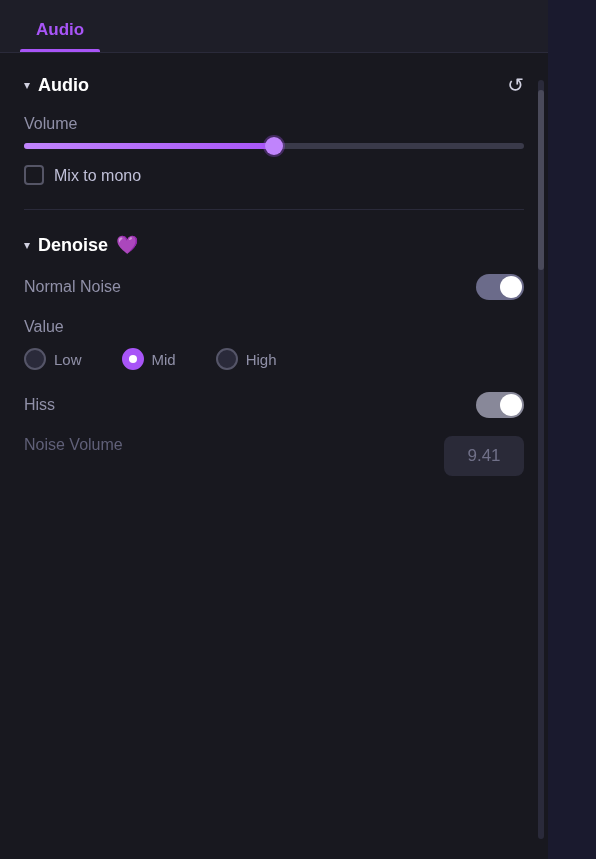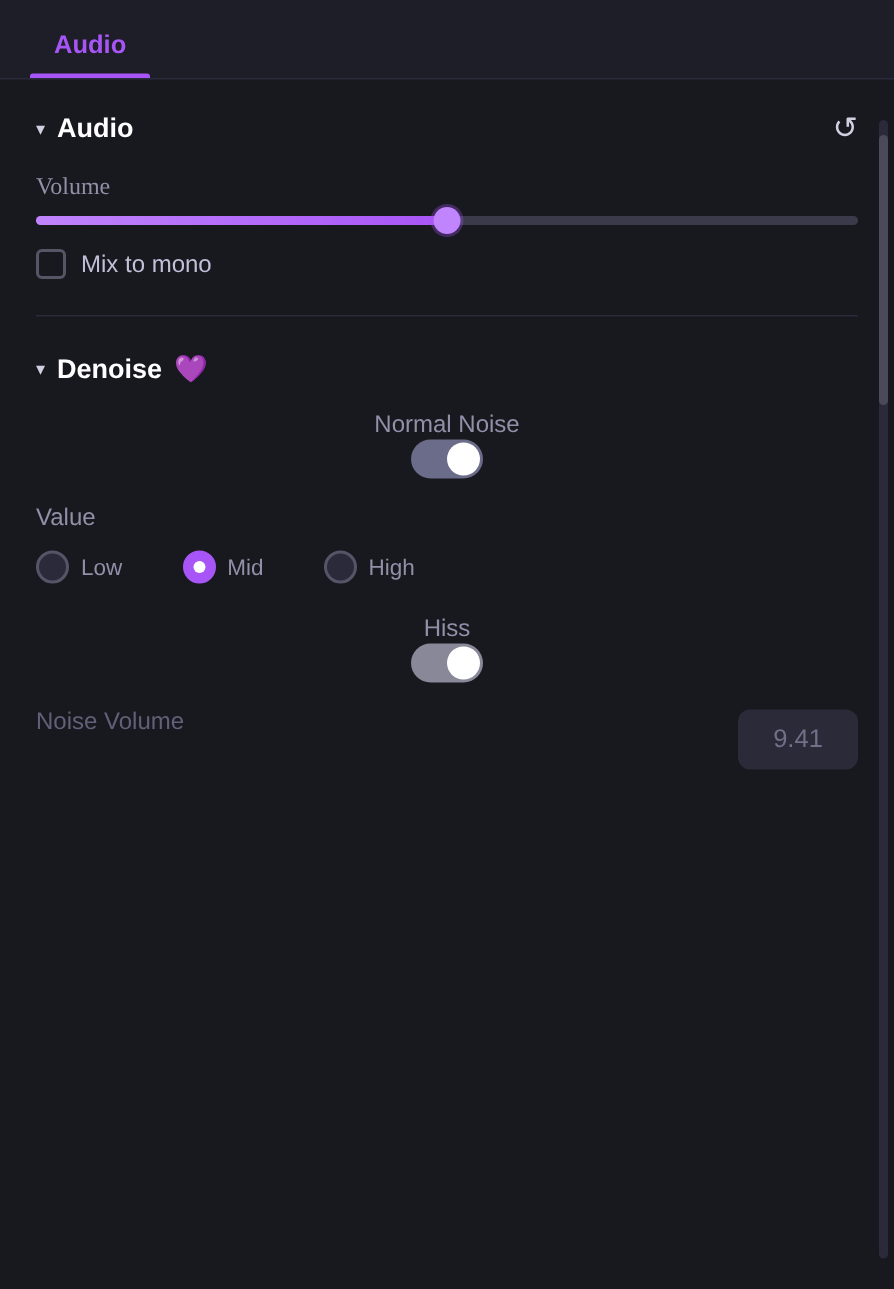--- a/index.html
+++ b/index.html
@@ -10,21 +10,21 @@
 
     body {
       width: 596px;
       min-height: 859px;
       background: #1a1a2e;
       font-family: -apple-system, BlinkMacSystemFont, 'Segoe UI', sans-serif;
       color: #d0d0e0;
     }
 
     .app-container {
-      width: 596px;
+      width: 548px;
       min-height: 859px;
       background: #18181f;
       position: relative;
     }
 
     
     .tab-bar {
       background: #1e1e28;
       padding: 12px 20px 0 20px;
       border-bottom: 1px solid #2a2a3a;
@@ -100,21 +100,20 @@
     .control-label {
       font-size: 16px;
       color: #9090a8;
       margin-bottom: 10px;
     }
 
     .volume-row {
       display: flex;
       align-items: center;
       gap: 16px;
-      font-family: Liberation Serif, serif;
     }
 
     .slider-container {
       flex: 1;
       position: relative;
       height: 6px;
     }
 
     .slider-track {
       width: 100%;
@@ -195,21 +194,20 @@
     .diamond-icon {
       font-size: 18px;
     }
 
     
     .toggle-row {
       display: flex;
       align-items: center;
       justify-content: space-between;
       margin-bottom: 18px;
-      flex-direction: column;
     }
 
     .toggle-label {
       font-size: 16px;
       color: #9090a8;
     }
 
     .toggle {
       width: 48px;
       height: 26px;

